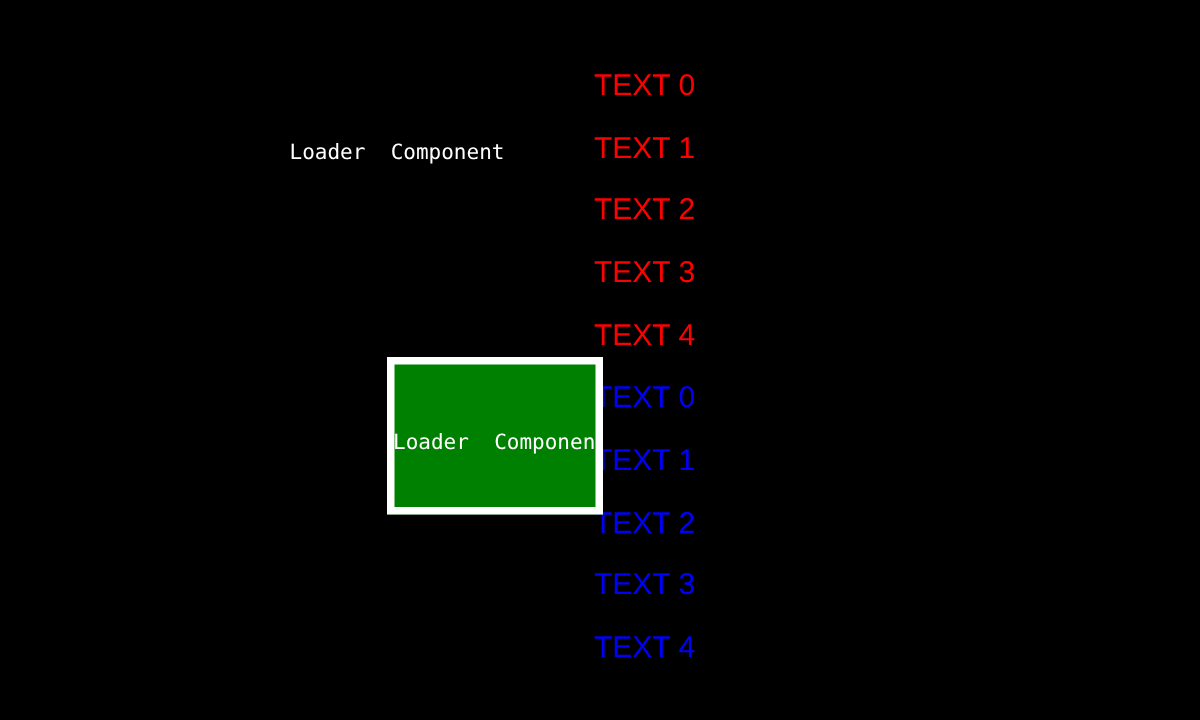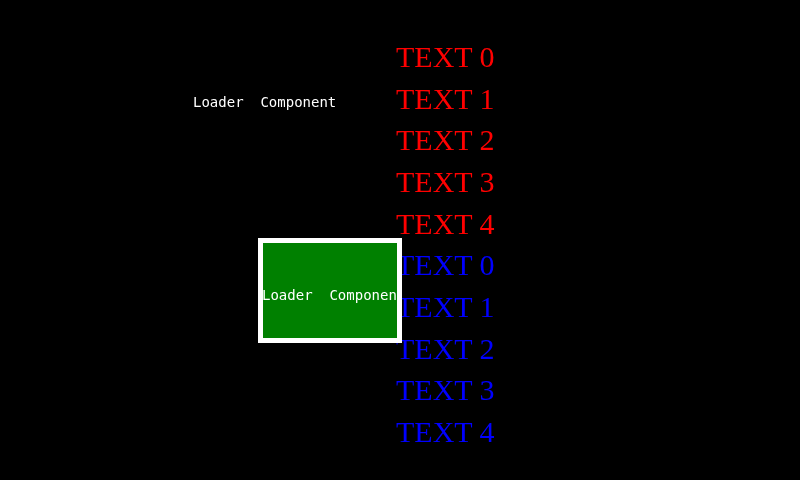--- a/index.html
+++ b/index.html
@@ -41,22 +41,22 @@
   .text-column {
     position: absolute;
     left: 396px;
     top: 0;
     width: 330px;
   }
   .text-row {
     position: absolute;
     left: 0;
     white-space: pre;
-    font-family: Liberation Serif, serif;
-    font-size: 30px;
+    font-family: Liberation Sans, sans-serif;
+    font-size: 20px;
     line-height: 30px;
     letter-spacing: 0px;
   }
   .text-row.red  { color: #ff0000; }
   .text-row.blue { color: #0000ff; }
 
   
   #loader-panel {
     position: absolute;
     left: 258px;

